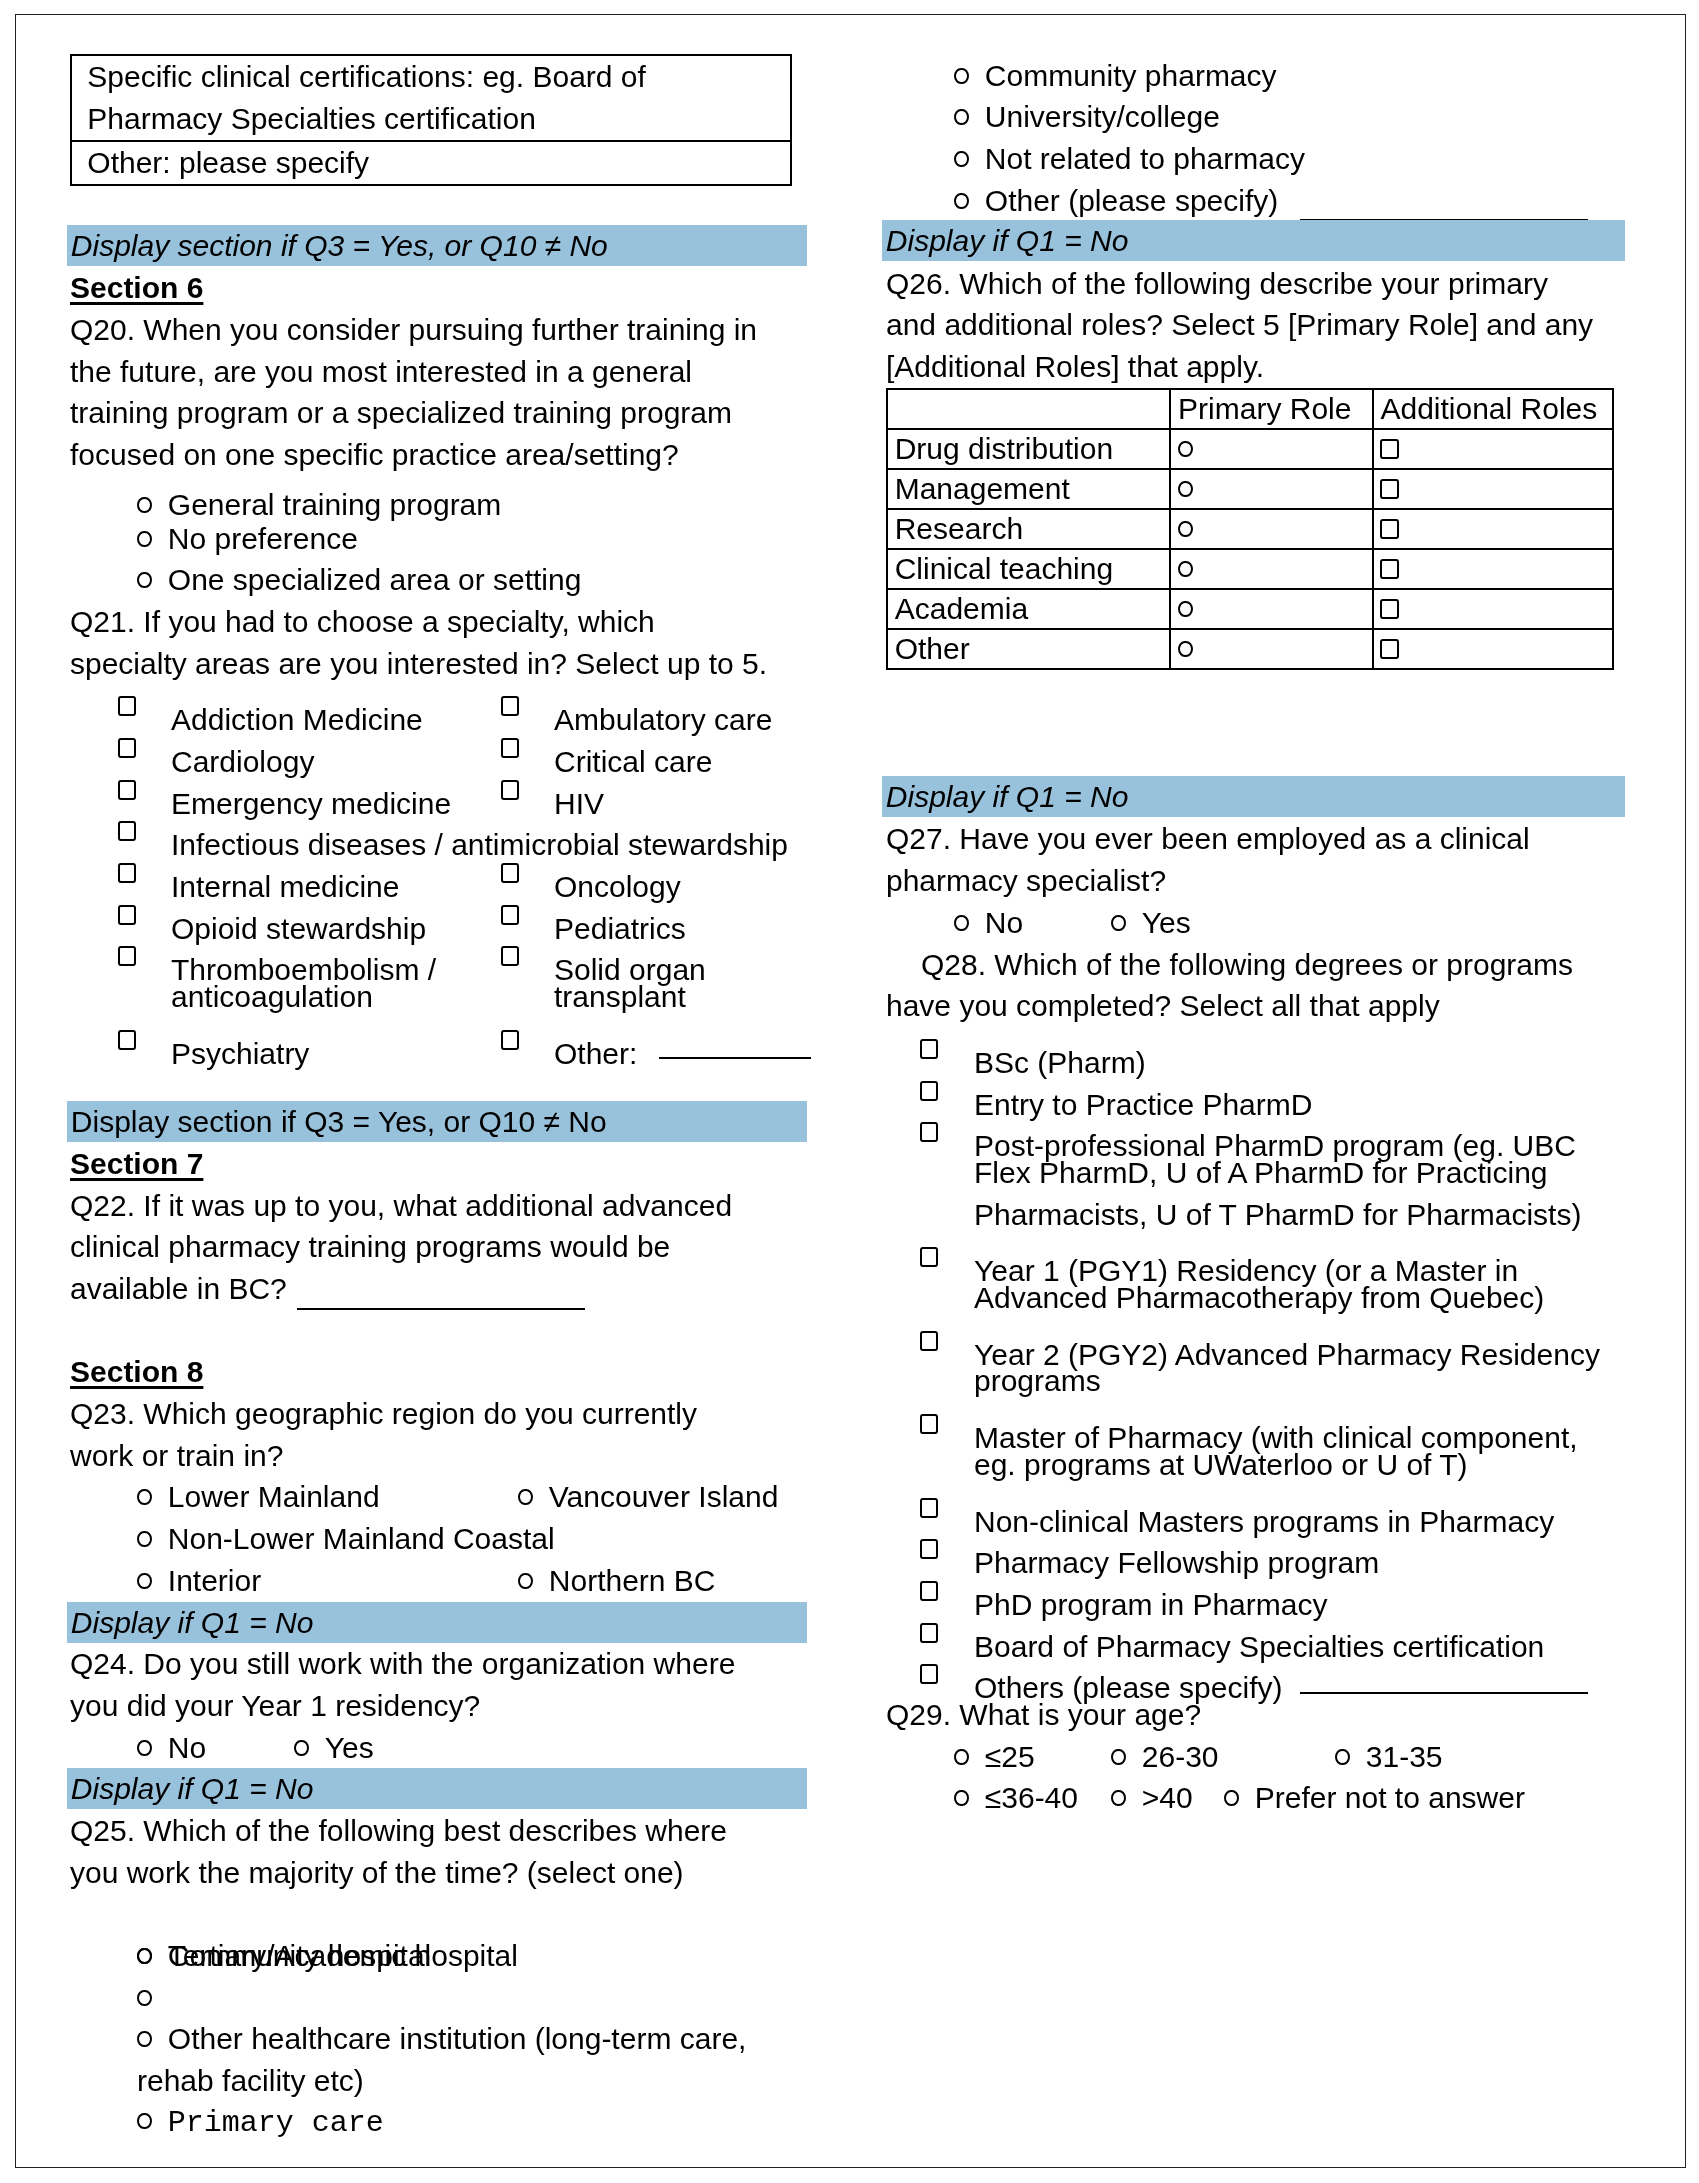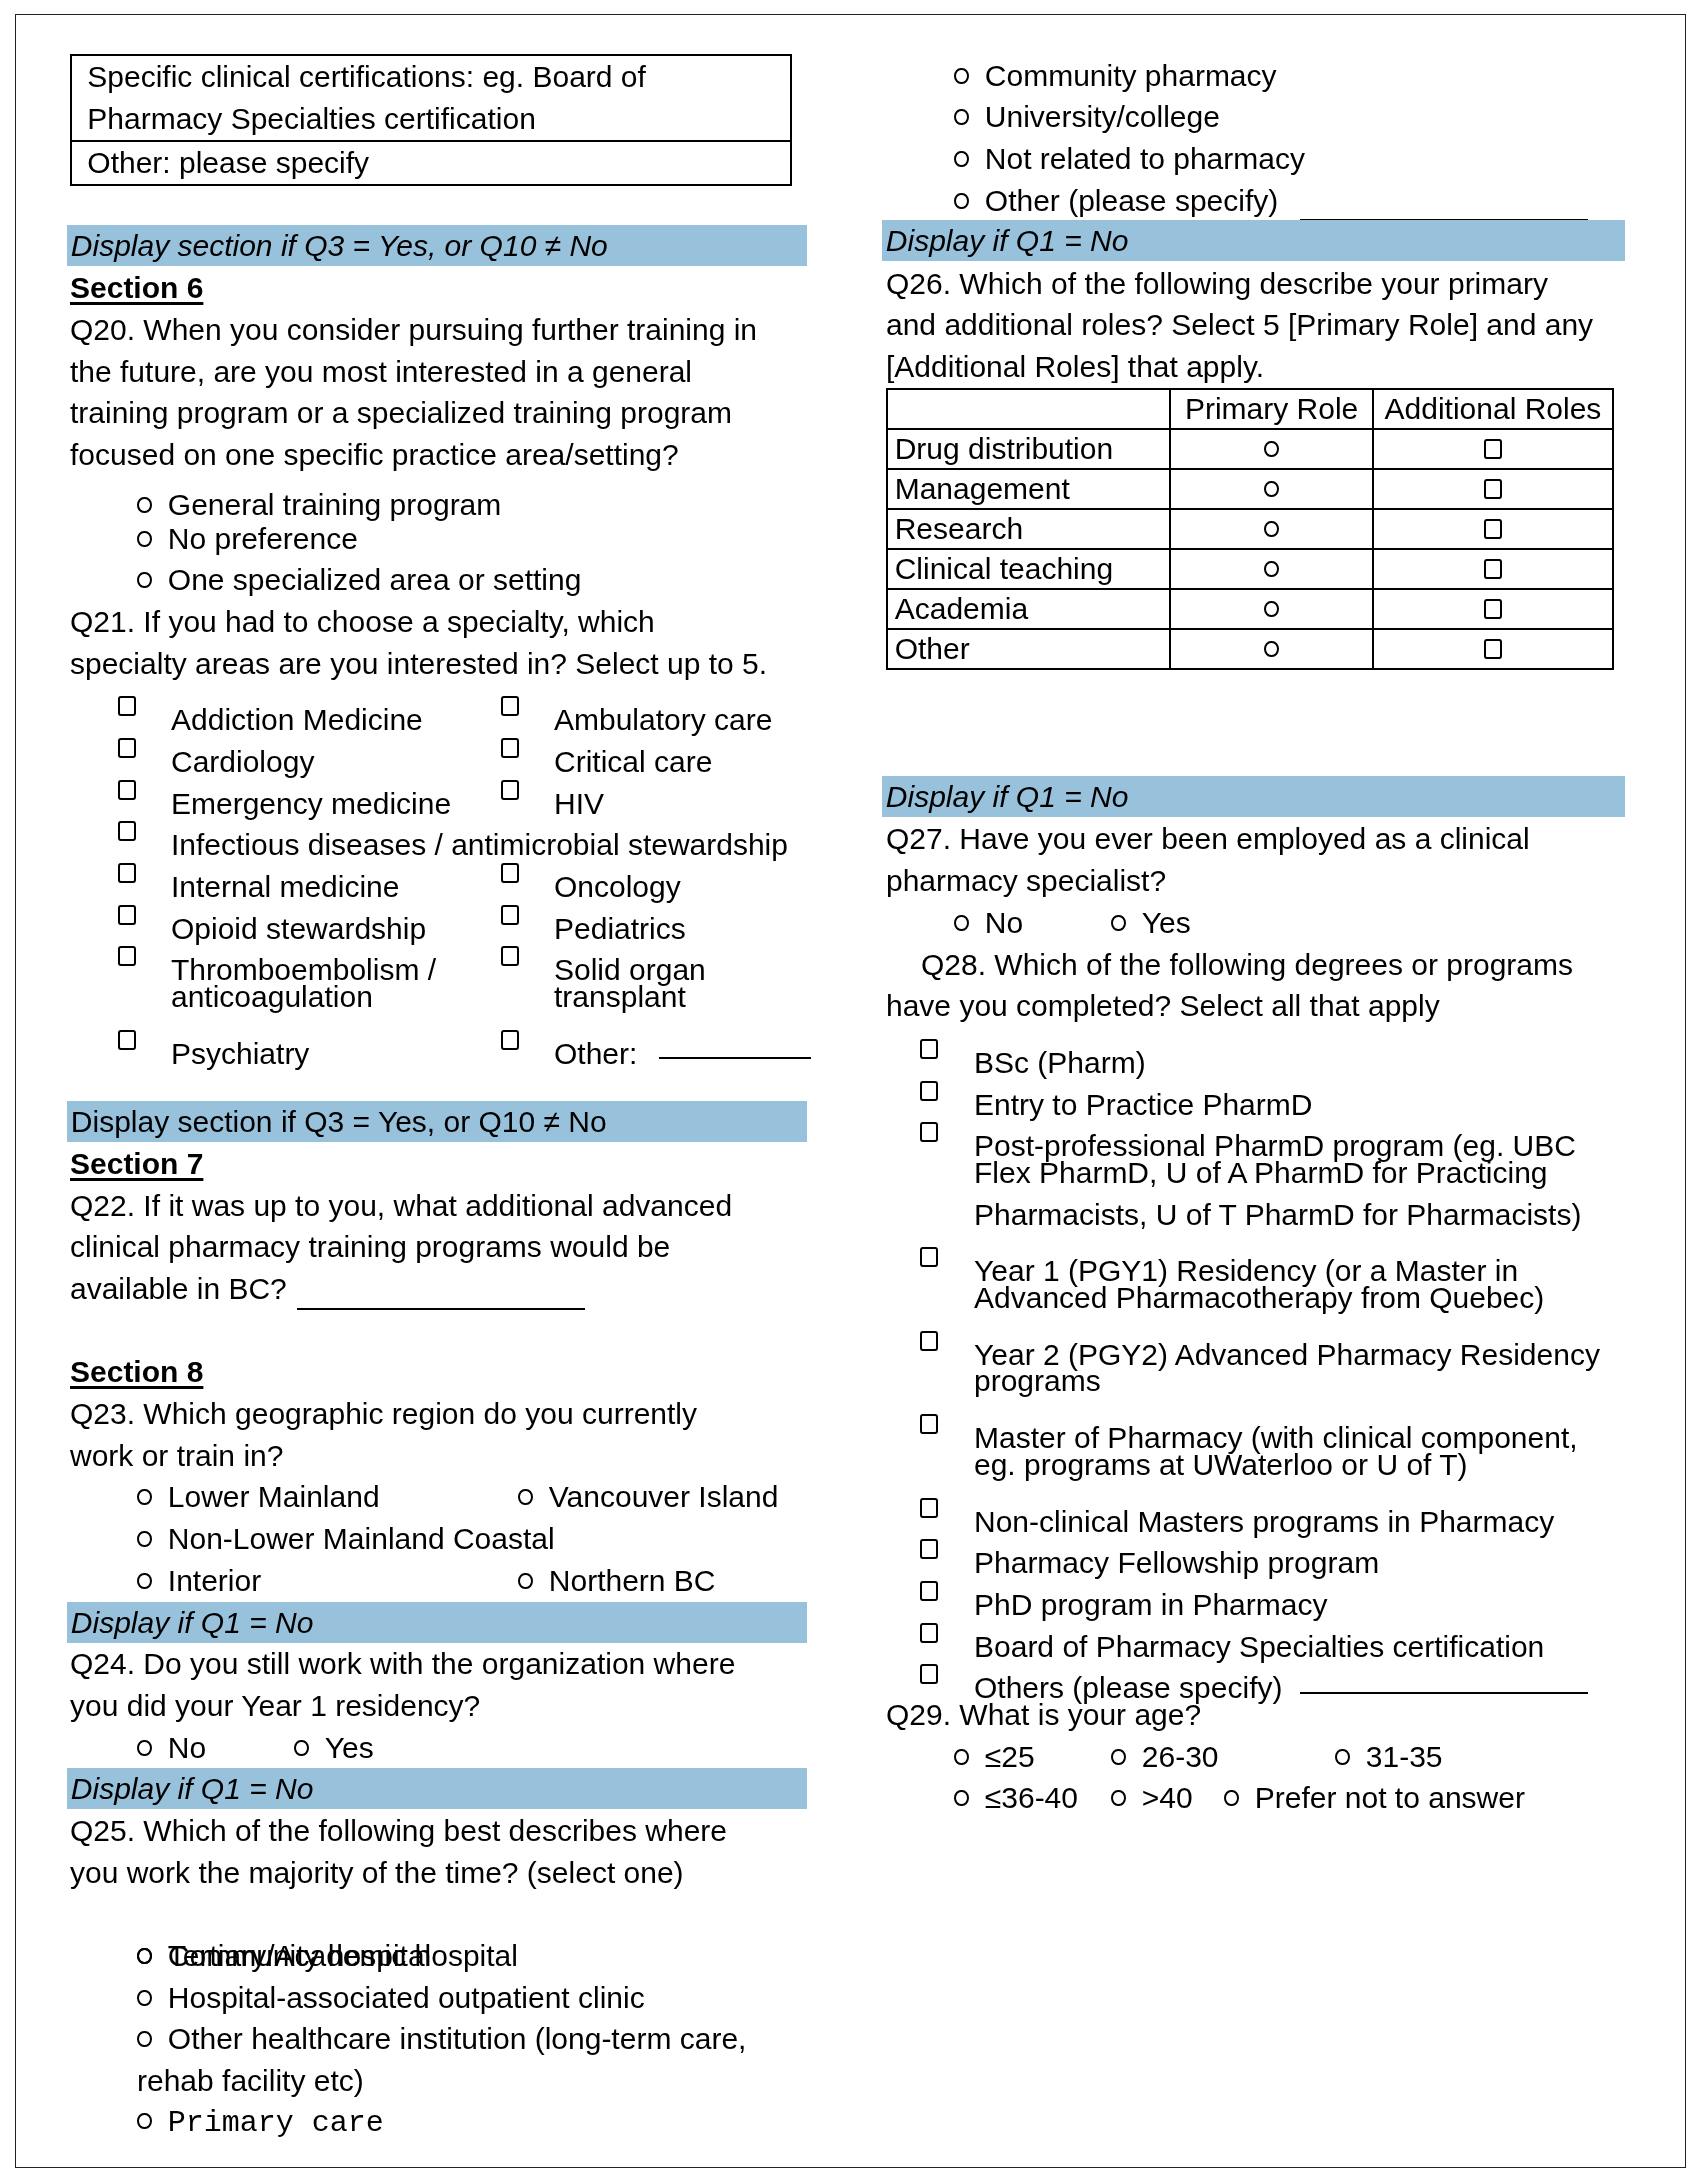--- a/index.html
+++ b/index.html
@@ -18,21 +18,21 @@
            vertical-align:middle; position:relative; top:-1.9px; }
   .opt { position:absolute; white-space:nowrap; font-size:30px; line-height:42px; }
   .chk-row { position:absolute; white-space:nowrap; font-size:30px; line-height:42px; }
   .chk-row .check { position:absolute; left:0; top:11.5px; }
   .chk-row .lbl { position:absolute; left:53px; top:15px; }
   .blank { display:inline-block; border-bottom:2.4px solid #000; height:29px; vertical-align:baseline; }
   table.cert { position:absolute; left:70px; top:54px; width:722px; border-collapse:collapse; font-size:30px; line-height:42px; }
   table.cert td { border:2.4px solid #000; padding:0 15.3px; }
   table.roles { position:absolute; left:886px; top:388px; border-collapse:collapse; font-size:30px; }
   table.roles td { border:2.4px solid #000; height:38px; padding:0 6.7px; white-space:nowrap; }
-  table.roles td.c { text-align:center; }
+  table.roles td.c { }
   table.roles .radio { margin-right:0; }
 </style>
 </head>
 <body>
 
 <div class="page"></div>
 
 <table class="cert">
   <tbody>
       <tr>
@@ -147,21 +147,21 @@
 <div class="abs" style="left:70px; top:1643px;">Q24. Do you still work with the organization where</div>
 <div class="abs" style="left:70px; top:1685px;">you did your Year 1 residency?</div>
 <div class="opt" style="left:137px; top:1727px;"><span class="radio"></span><span>No</span></div>
 <div class="opt" style="left:294px; top:1727px;"><span class="radio"></span><span>Yes</span></div>
 
 <div class="banner italic" style="left:67px; top:1768px; width:740px;">Display if Q1 = No</div>
 <div class="abs" style="left:70px; top:1810px;">Q25. Which of the following best describes where</div>
 <div class="abs" style="left:70px; top:1852px;">you work the majority of the time? (select one)</div>
 <div class="opt" style="left:137px; top:1935px;"><span class="radio"></span><span>Community hospital</span></div>
 <div class="opt" style="left:137px; top:1935px;"><span class="radio"></span><span>Tertiary/Academic hospital</span></div>
-<div class="opt" style="left:137px; top:1977px;"><span class="radio"></span><span>Hospital-associated outpatient clinic</span></div>
+<div class="opt" style="left:137px; top:1977px;"><span class="radio"></span></div>
 <div class="opt" style="left:137px; top:2018px;"><span class="radio"></span><span>Other healthcare institution (long-term care,</span></div>
 <div class="abs" style="left:137px; top:2060px;">rehab facility etc)</div>
 <div class="opt" style="left:137px; top:2102px;font-family:Liberation Mono, monospace;"><span class="radio"></span><span>Primary care</span></div>
 
 <div class="opt" style="left:954px; top:55px;"><span class="radio"></span><span>Community pharmacy</span></div>
 <div class="opt" style="left:954px; top:96px;"><span class="radio"></span><span>University/college</span></div>
 <div class="opt" style="left:954px; top:138px;text-align:right;"><span class="radio"></span><span>Not related to pharmacy</span></div>
 <div class="opt" style="left:954px; top:180px;"><span class="radio"></span><span>Other (please specify)</span></div>
 <div class="blank" style="position:absolute; left:1300px; top:190px; width:288px;"></div>
 

